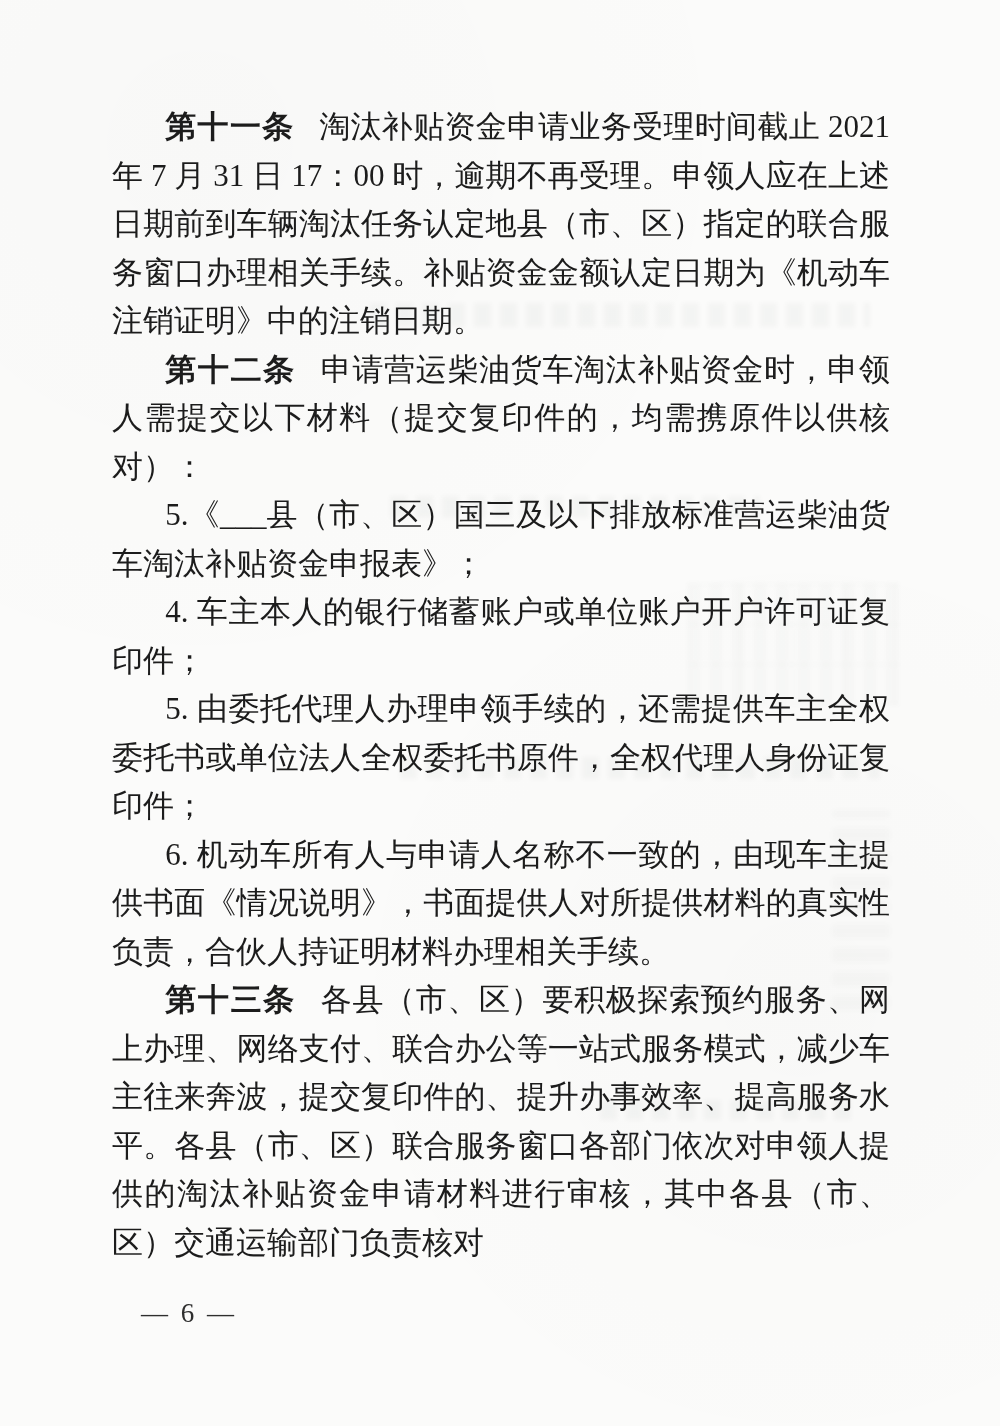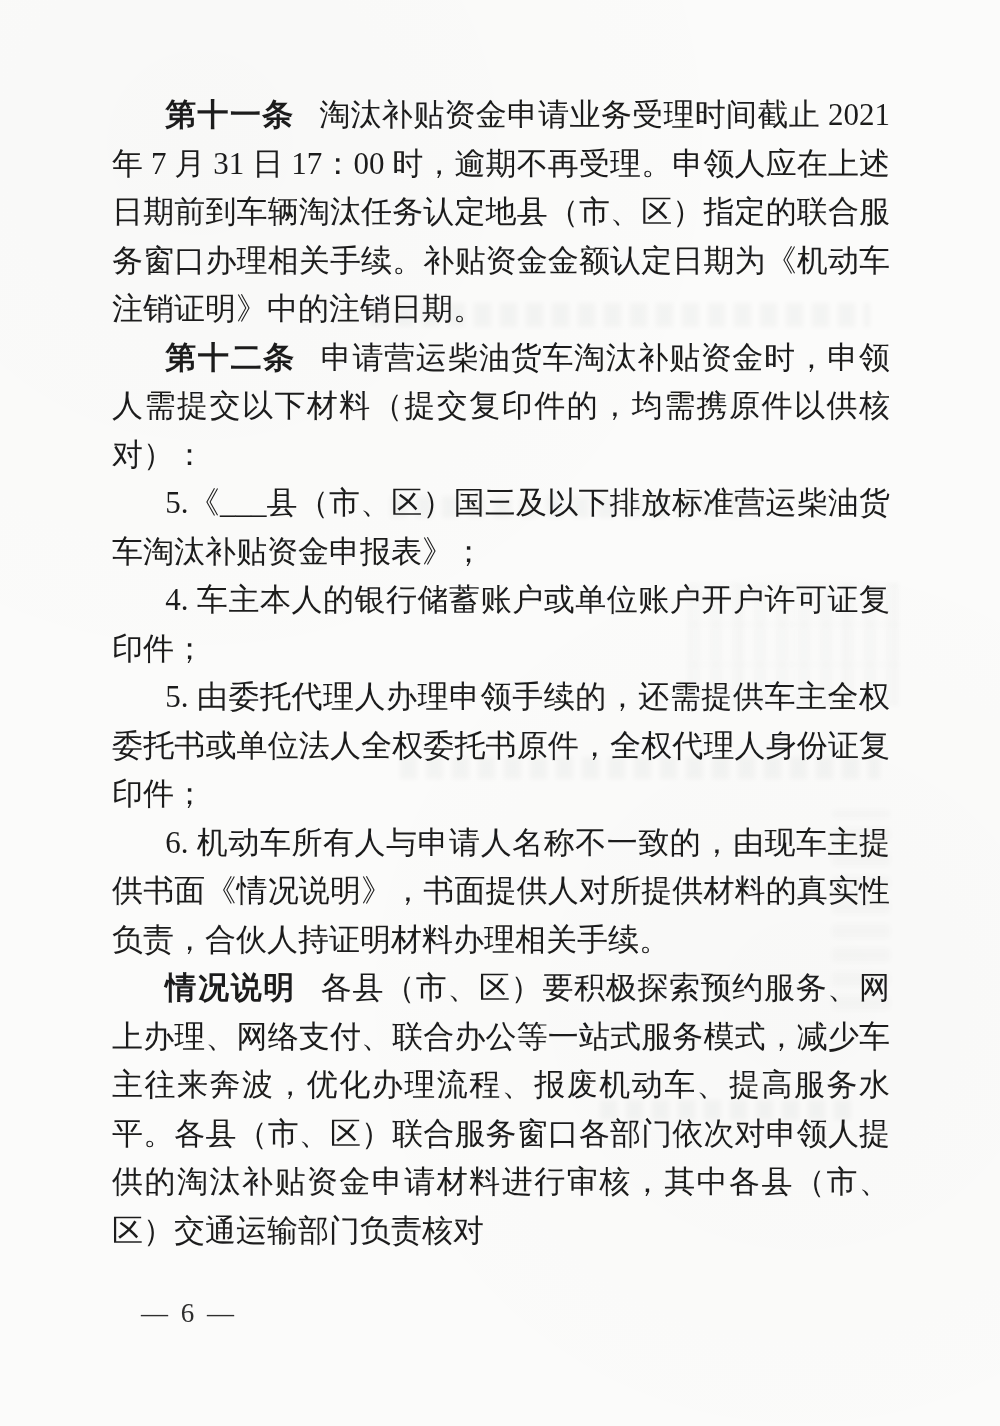--- a/index.html
+++ b/index.html
@@ -18,21 +18,21 @@
     position: absolute;
     inset: 0;
     background:
       radial-gradient(circle at 20% 10%, rgba(0,0,0,0.012), transparent 40%),
       radial-gradient(circle at 80% 70%, rgba(0,0,0,0.012), transparent 40%),
       #fbfbfa;
   }
   .content {
     position: absolute;
     left: 112px;
-    top: 91px;
+    top: 103px;
     width: 778px;
     color: #1c1c1c;
     font-size: 31px;
     line-height: 48.5px;
     text-align: justify;
     text-justify: inter-ideograph;
   }
   .para {
     margin: 0;
     text-indent: 1.72em;
@@ -90,19 +90,19 @@
 
     <p class="para"><span class="heading">第十一条</span><span>淘汰补贴资金申请业务受理时间截止 2021 年 7 月 31 日 17：00 时，逾期不再受理。申领人应在上述日期前到车辆淘汰任务认定地县（市、区）指定的联合服务窗口办理相关手续。补贴资金金额认定日期为《机动车注销证明》中的注销日期。</span></p>
 
     <p class="para"><span class="heading">第十二条</span><span>申请营运柴油货车淘汰补贴资金时，申领人需提交以下材料（提交复印件的，均需携原件以供核对）：</span></p>
 
     <p class="para">5.《___县（市、区）国三及以下排放标准营运柴油货车淘汰补贴资金申报表》；</p>
     <p class="para">4. 车主本人的银行储蓄账户或单位账户开户许可证复印件；</p>
     <p class="para">5. 由委托代理人办理申领手续的，还需提供车主全权委托书或单位法人全权委托书原件，全权代理人身份证复印件；</p>
     <p class="para">6. 机动车所有人与申请人名称不一致的，由现车主提供书面《情况说明》，书面提供人对所提供材料的真实性负责，合伙人持证明材料办理相关手续。</p>
 
-    <p class="para"><span class="heading">情况说明</span><span>各县（市、区）要积极探索预约服务、网上办理、网络支付、联合办公等一站式服务模式，减少车主往来奔波，优化办理流程、报废机动车、提高服务水平。各县（市、区）联合服务窗口各部门依次对申领人提供的淘汰补贴资金申请材料进行审核，其中各县（市、区）交通运输部门负责核对</span></p>
+    <p class="para"><span class="heading">第十三条</span><span>各县（市、区）要积极探索预约服务、网上办理、网络支付、联合办公等一站式服务模式，减少车主往来奔波，提交复印件的、提升办事效率、提高服务水平。各县（市、区）联合服务窗口各部门依次对申领人提供的淘汰补贴资金申请材料进行审核，其中各县（市、区）交通运输部门负责核对</span></p>
 
   </div>
 
   <div class="footer">— 6 —</div>
 
 </div>
 
 </body></html>

